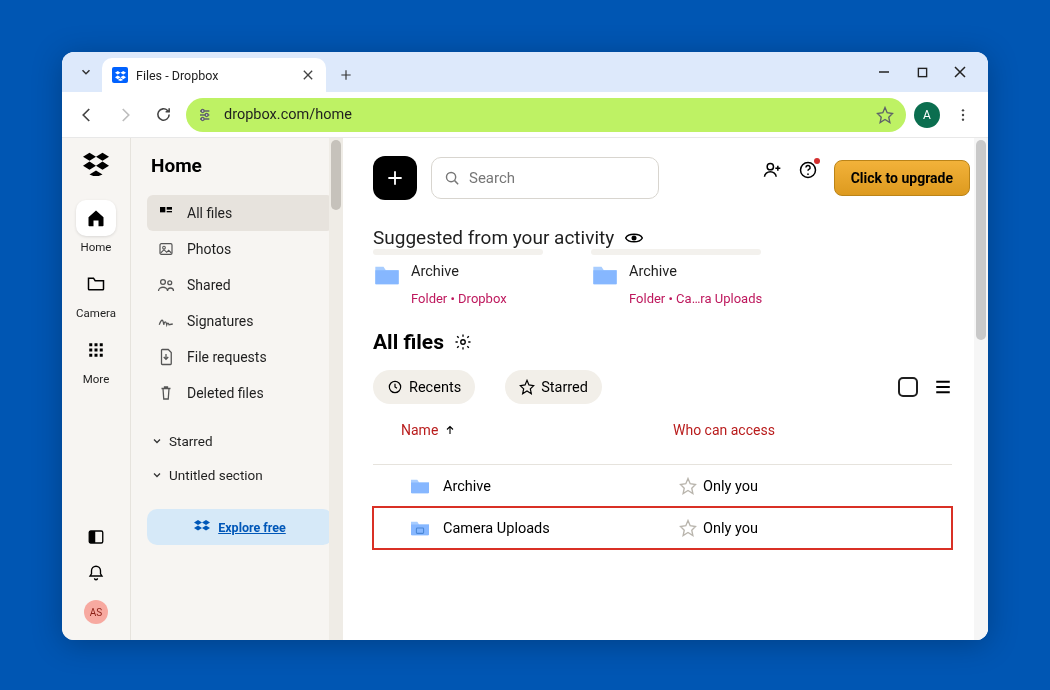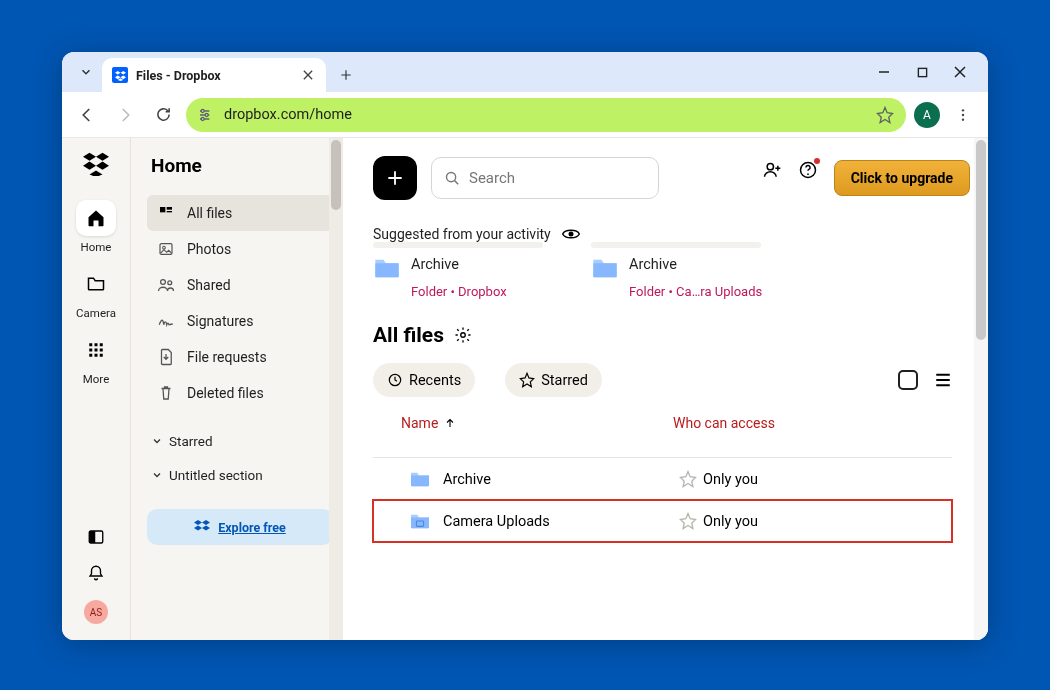--- a/index.html
+++ b/index.html
@@ -2,21 +2,21 @@
 <html><head>
 <meta charset="utf-8">
 <style>
   * { box-sizing: border-box; margin: 0; padding: 0; font-family: -apple-system, BlinkMacSystemFont, "Segoe UI", Roboto, Helvetica, Arial, sans-serif; }
   body { background: #0056b3; width: 1050px; height: 690px; overflow: hidden; position: relative; }
   .window { position: absolute; left: 62px; top: 52px; width: 926px; height: 588px; background: #fff; border-radius: 12px; overflow: hidden; box-shadow: 0 4px 30px rgba(0,0,0,0.25); display: flex; flex-direction: column; }
 
   
   .titlebar { height: 40px; background: #dde9fb; display: flex; align-items: flex-end; padding: 0 6px; position: relative; }
   .tab-pre { width: 28px; height: 28px; display:flex; align-items:center; justify-content:center; margin-bottom:6px; margin-left:4px; margin-right:2px; border-radius:6px; }
-  .tab { background: #fff; height: 34px; width: 224px; border-radius: 10px 10px 0 0; display: flex; align-items: center; padding: 0 10px; gap: 8px; position: relative; font-weight: bold; }
+  .tab { background: #fff; height: 34px; width: 224px; border-radius: 10px 10px 0 0; display: flex; align-items: center; padding: 0 10px; gap: 8px; position: relative; }
   .tab .favicon { width: 16px; height: 16px; background:#0061fe; display:flex; align-items:center; justify-content:center; border-radius:2px;}
   .tab .favicon svg{color:#fff;}
   .tab .title { font-size: 12.5px; color: #1f1f1f; flex: 1; white-space: nowrap; overflow: hidden; text-overflow: ellipsis; }
   .tab .close { width: 16px; height: 16px; display:flex; align-items:center; justify-content:center; color:#444; }
   .newtab { width:28px; height:28px; margin-left:6px; margin-bottom:3px; display:flex; align-items:center; justify-content:center; color:#333; border-radius:50%; }
   .win-controls { position: absolute; right: 6px; top: 0; height: 40px; display: flex; align-items: center; gap: 18px; padding-right: 12px; }
   .win-controls span { width:20px; height:20px; display:flex; align-items:center; justify-content:center; color:#222; }
 
   
   .toolbar { height: 46px; background: #fff; display: flex; align-items: center; padding: 0 10px; gap: 8px; border-bottom: 1px solid #e8e8e8; }
@@ -62,21 +62,21 @@
   .main-scroll{position:absolute; right:0; top:0; width:14px; height:100%; background:#f6f6f6;}
   .main-scroll .thumb{position:absolute; left:2px; top:2px; width:10px; height:200px; background:#c9c9c9; border-radius:5px;}
   .top-row { display:flex; align-items:center; gap:14px; }
   .plus-btn { width:44px; height:44px; background:#000; border-radius:12px; color:#fff; display:flex; align-items:center; justify-content:center; }
   .search-box { width:228px; height:42px; border:1px solid #d8d5cf; border-radius:10px; display:flex; align-items:center; padding:0 12px; gap:8px; color:#777; font-size:15px; }
   .top-right { margin-left:auto; display:flex; align-items:flex-start; gap:16px; }
   .upgrade-btn { height:36px; padding:0 16px; background:linear-gradient(#f2b23a,#dd9a1f); border:1px solid #bb8418; border-radius:8px; font-weight:700; font-size:14px; color:#000; display:flex; align-items:center; }
   .badge-dot{position:relative;}
   .badge-dot::after{content:""; position:absolute; top:-2px; right:-2px; width:6px; height:6px; background:#d32f2f; border-radius:50%;}
 
-  .sugg-head{ margin-top:26px; font-size:14px; display:flex; align-items:center; gap:10px; color:#1f1f1f; }
+  .sugg-head{ margin-top:26px; font-size:19px; display:flex; align-items:center; gap:10px; color:#1f1f1f; }
   .sugg-row{ display:flex; gap:28px; margin-top:14px; }
   .sugg-card{ display:flex; gap:10px; align-items:flex-start; width:190px; position:relative; }
   .sugg-card::before{content:""; position:absolute; top:-14px; left:0; width:170px; height:6px; background:#f3f1ed; border-radius:3px;}
   .folder-ico{ width:28px; height:24px; color:#86b7ff; flex-shrink:0; }
   .sugg-card .t{ font-size:14.5px; color:#1f1f1f; }
   .sugg-card .s{ font-size:13px; color:#be185d; margin-top:11px; white-space:nowrap; overflow:hidden; text-overflow:ellipsis; max-width:150px;}
 
   .allfiles-head{ display:flex; align-items:center; gap:10px; margin-top:24px; }
   .allfiles-head h2{ font-size:21px; font-weight:700; }
 

